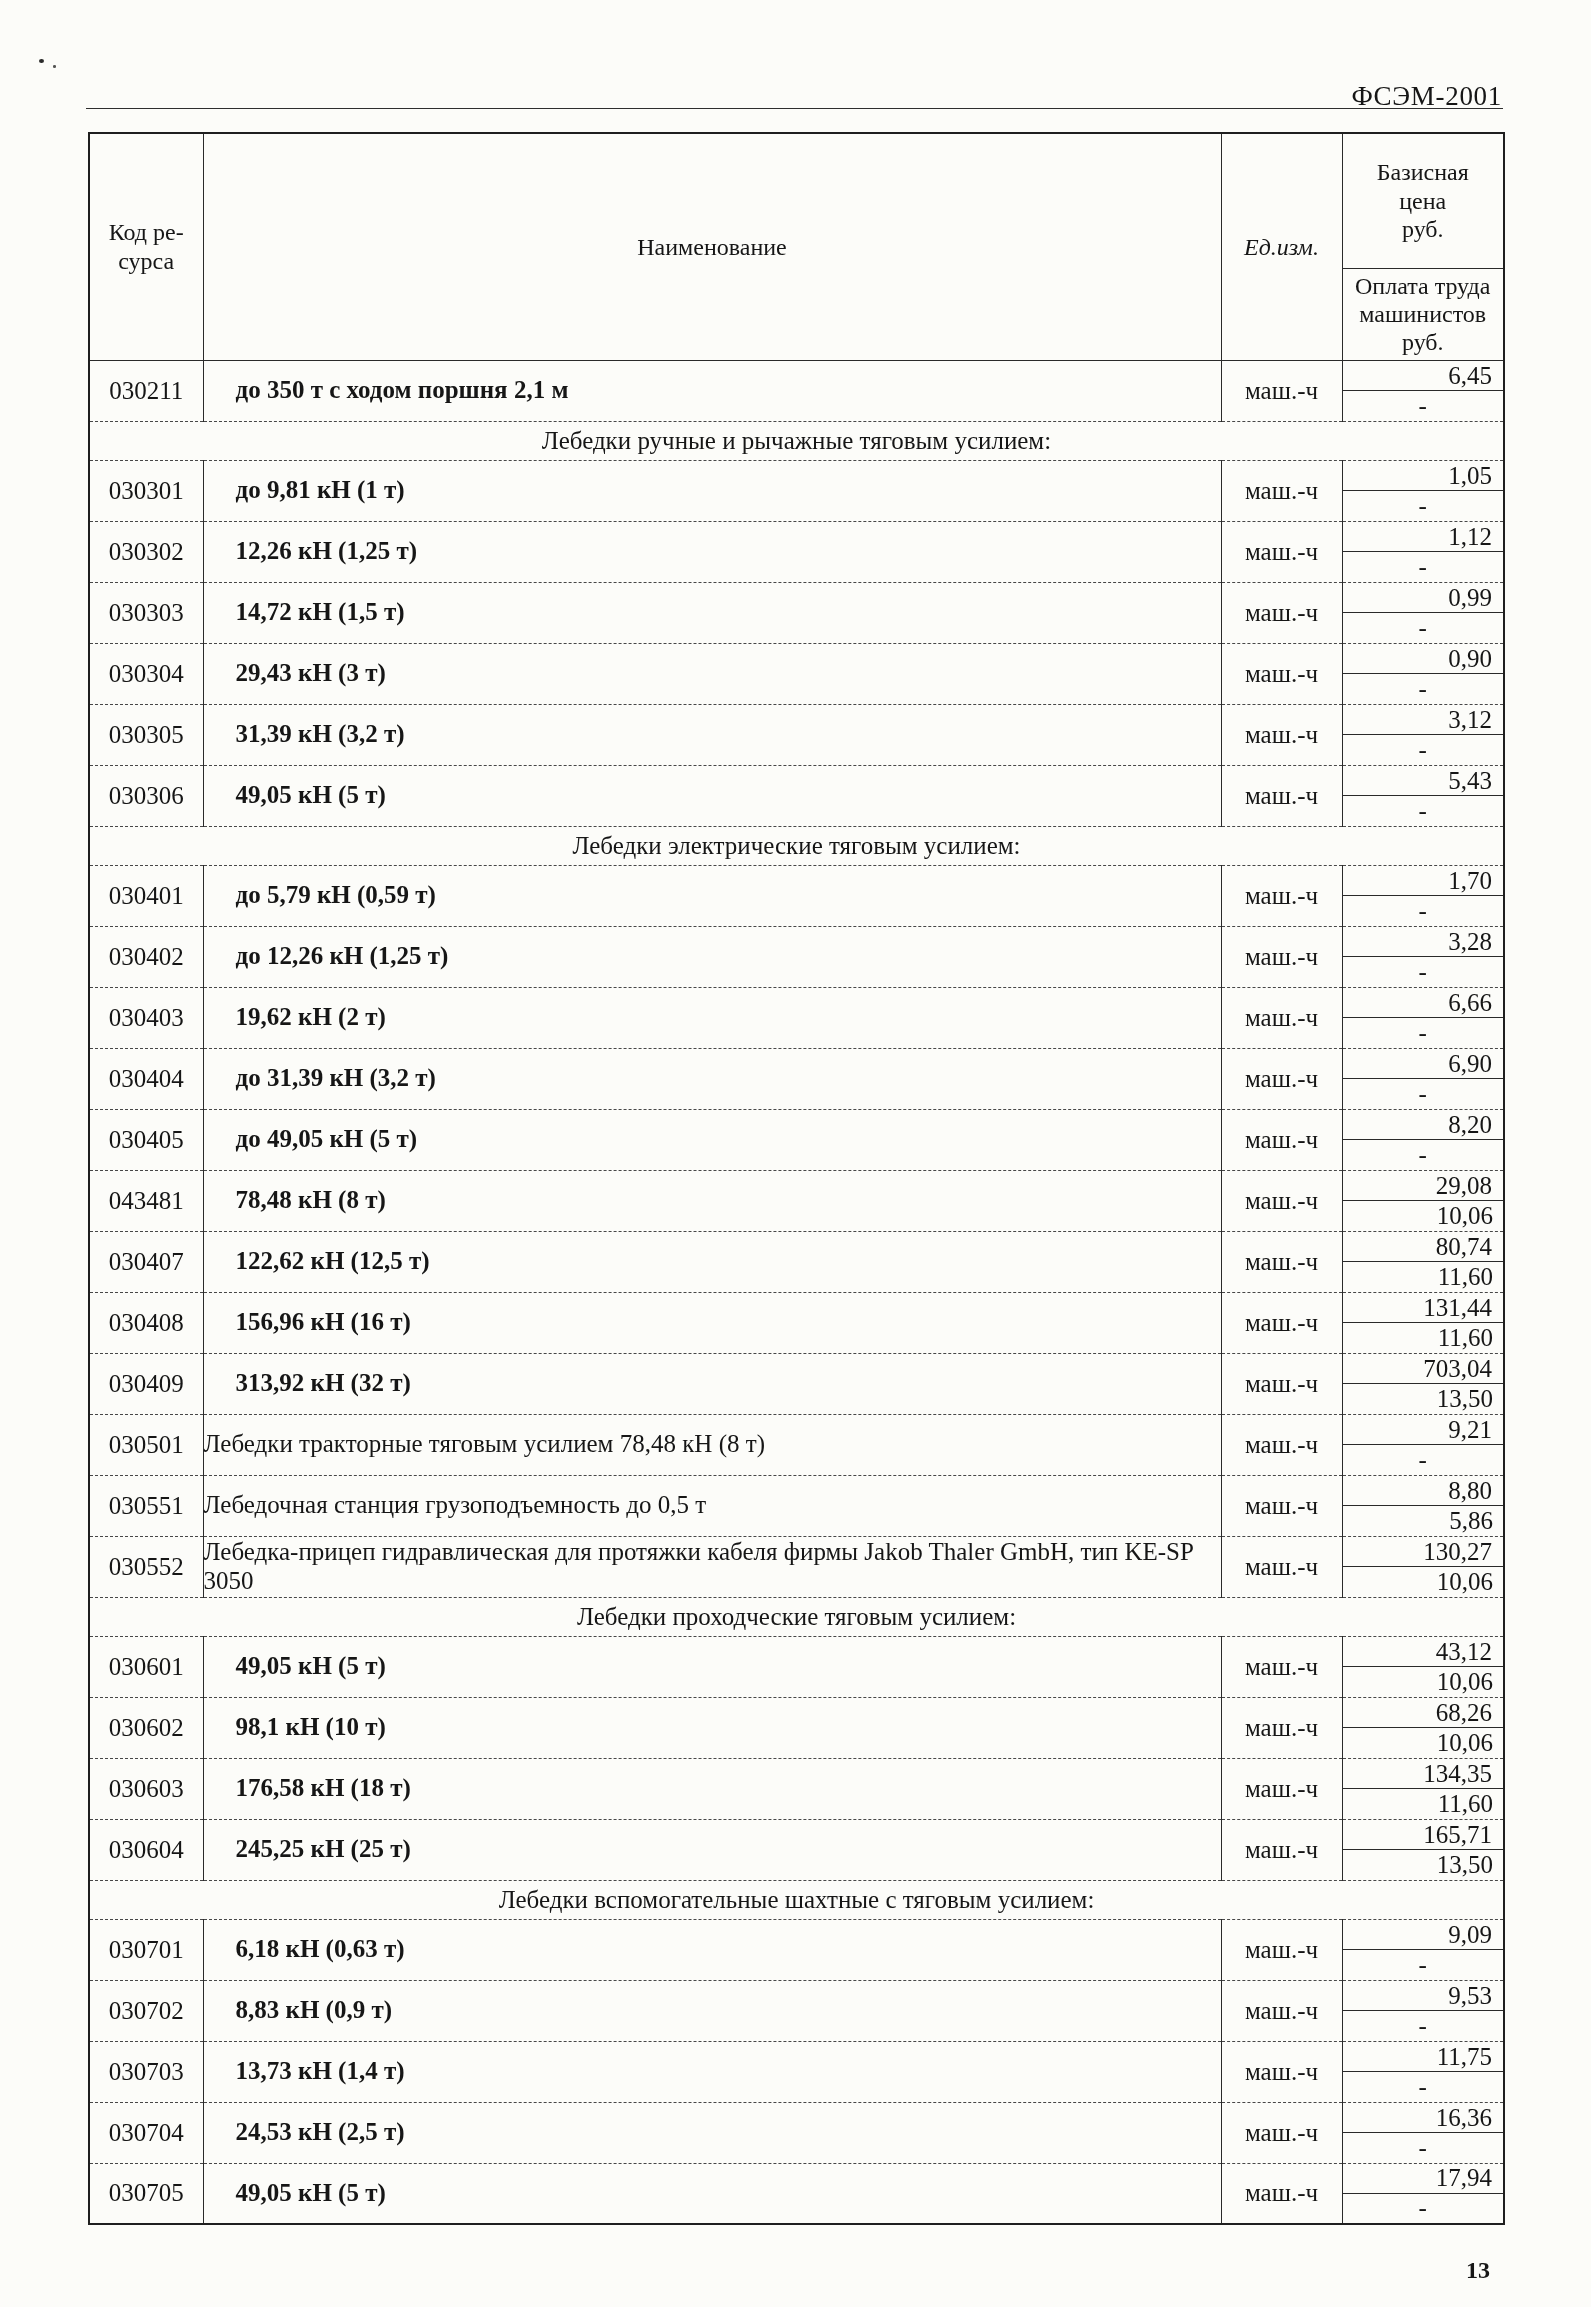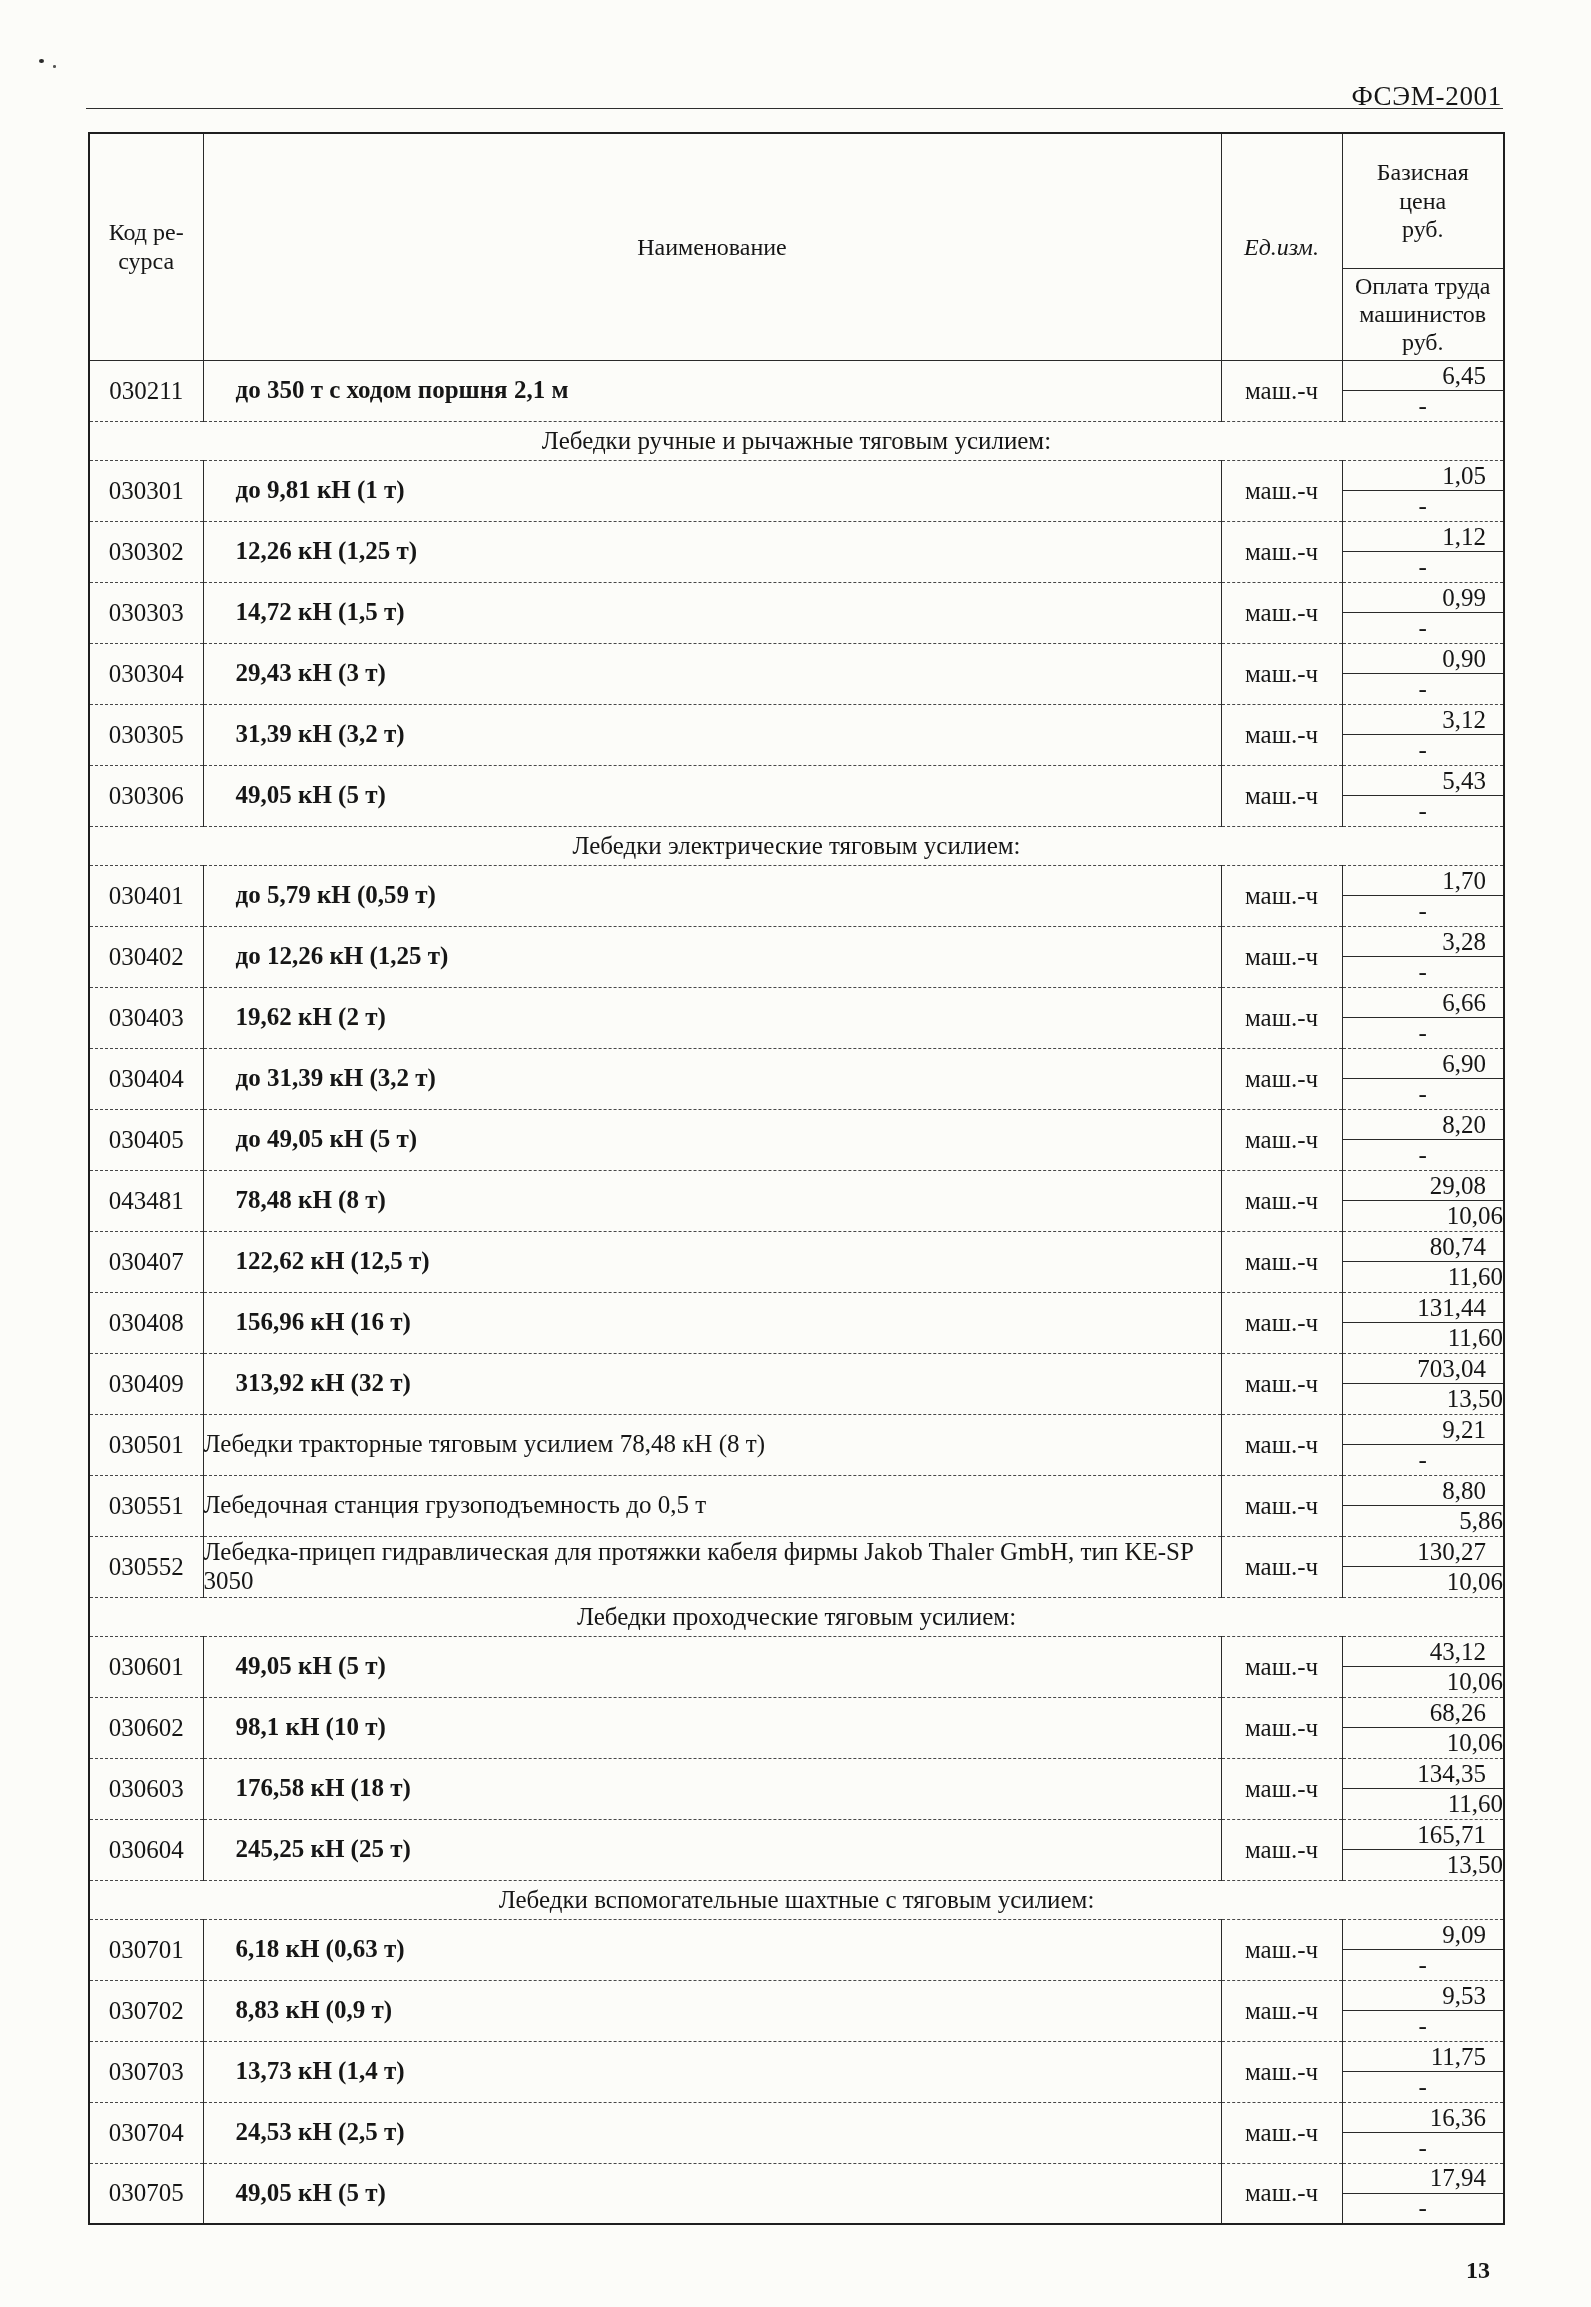--- a/index.html
+++ b/index.html
@@ -88,29 +88,29 @@
     vertical-align: middle;
     padding-left: 105px;
   }
 
   td.cell-price { vertical-align: middle; }
   .price-top {
     min-height: 30px;
     display: flex;
     align-items: center;
     justify-content: flex-end;
-    padding-right: 17px;
+    padding-right: 11px;
     border-bottom: 1.3px solid #2a2a2a;
   }
   .price-bottom {
     min-height: 29px;
     display: flex;
     align-items: center;
     justify-content: flex-end;
-    padding-right: 0;
+    padding-right: 10px;
   }
   .price-bottom.dash { justify-content: center; padding-right: 0; }
 
   .page-number {
     position: absolute;
     top: 2257px;
     right: 101px;
     font-size: 24px;
     font-weight: bold;
   }

